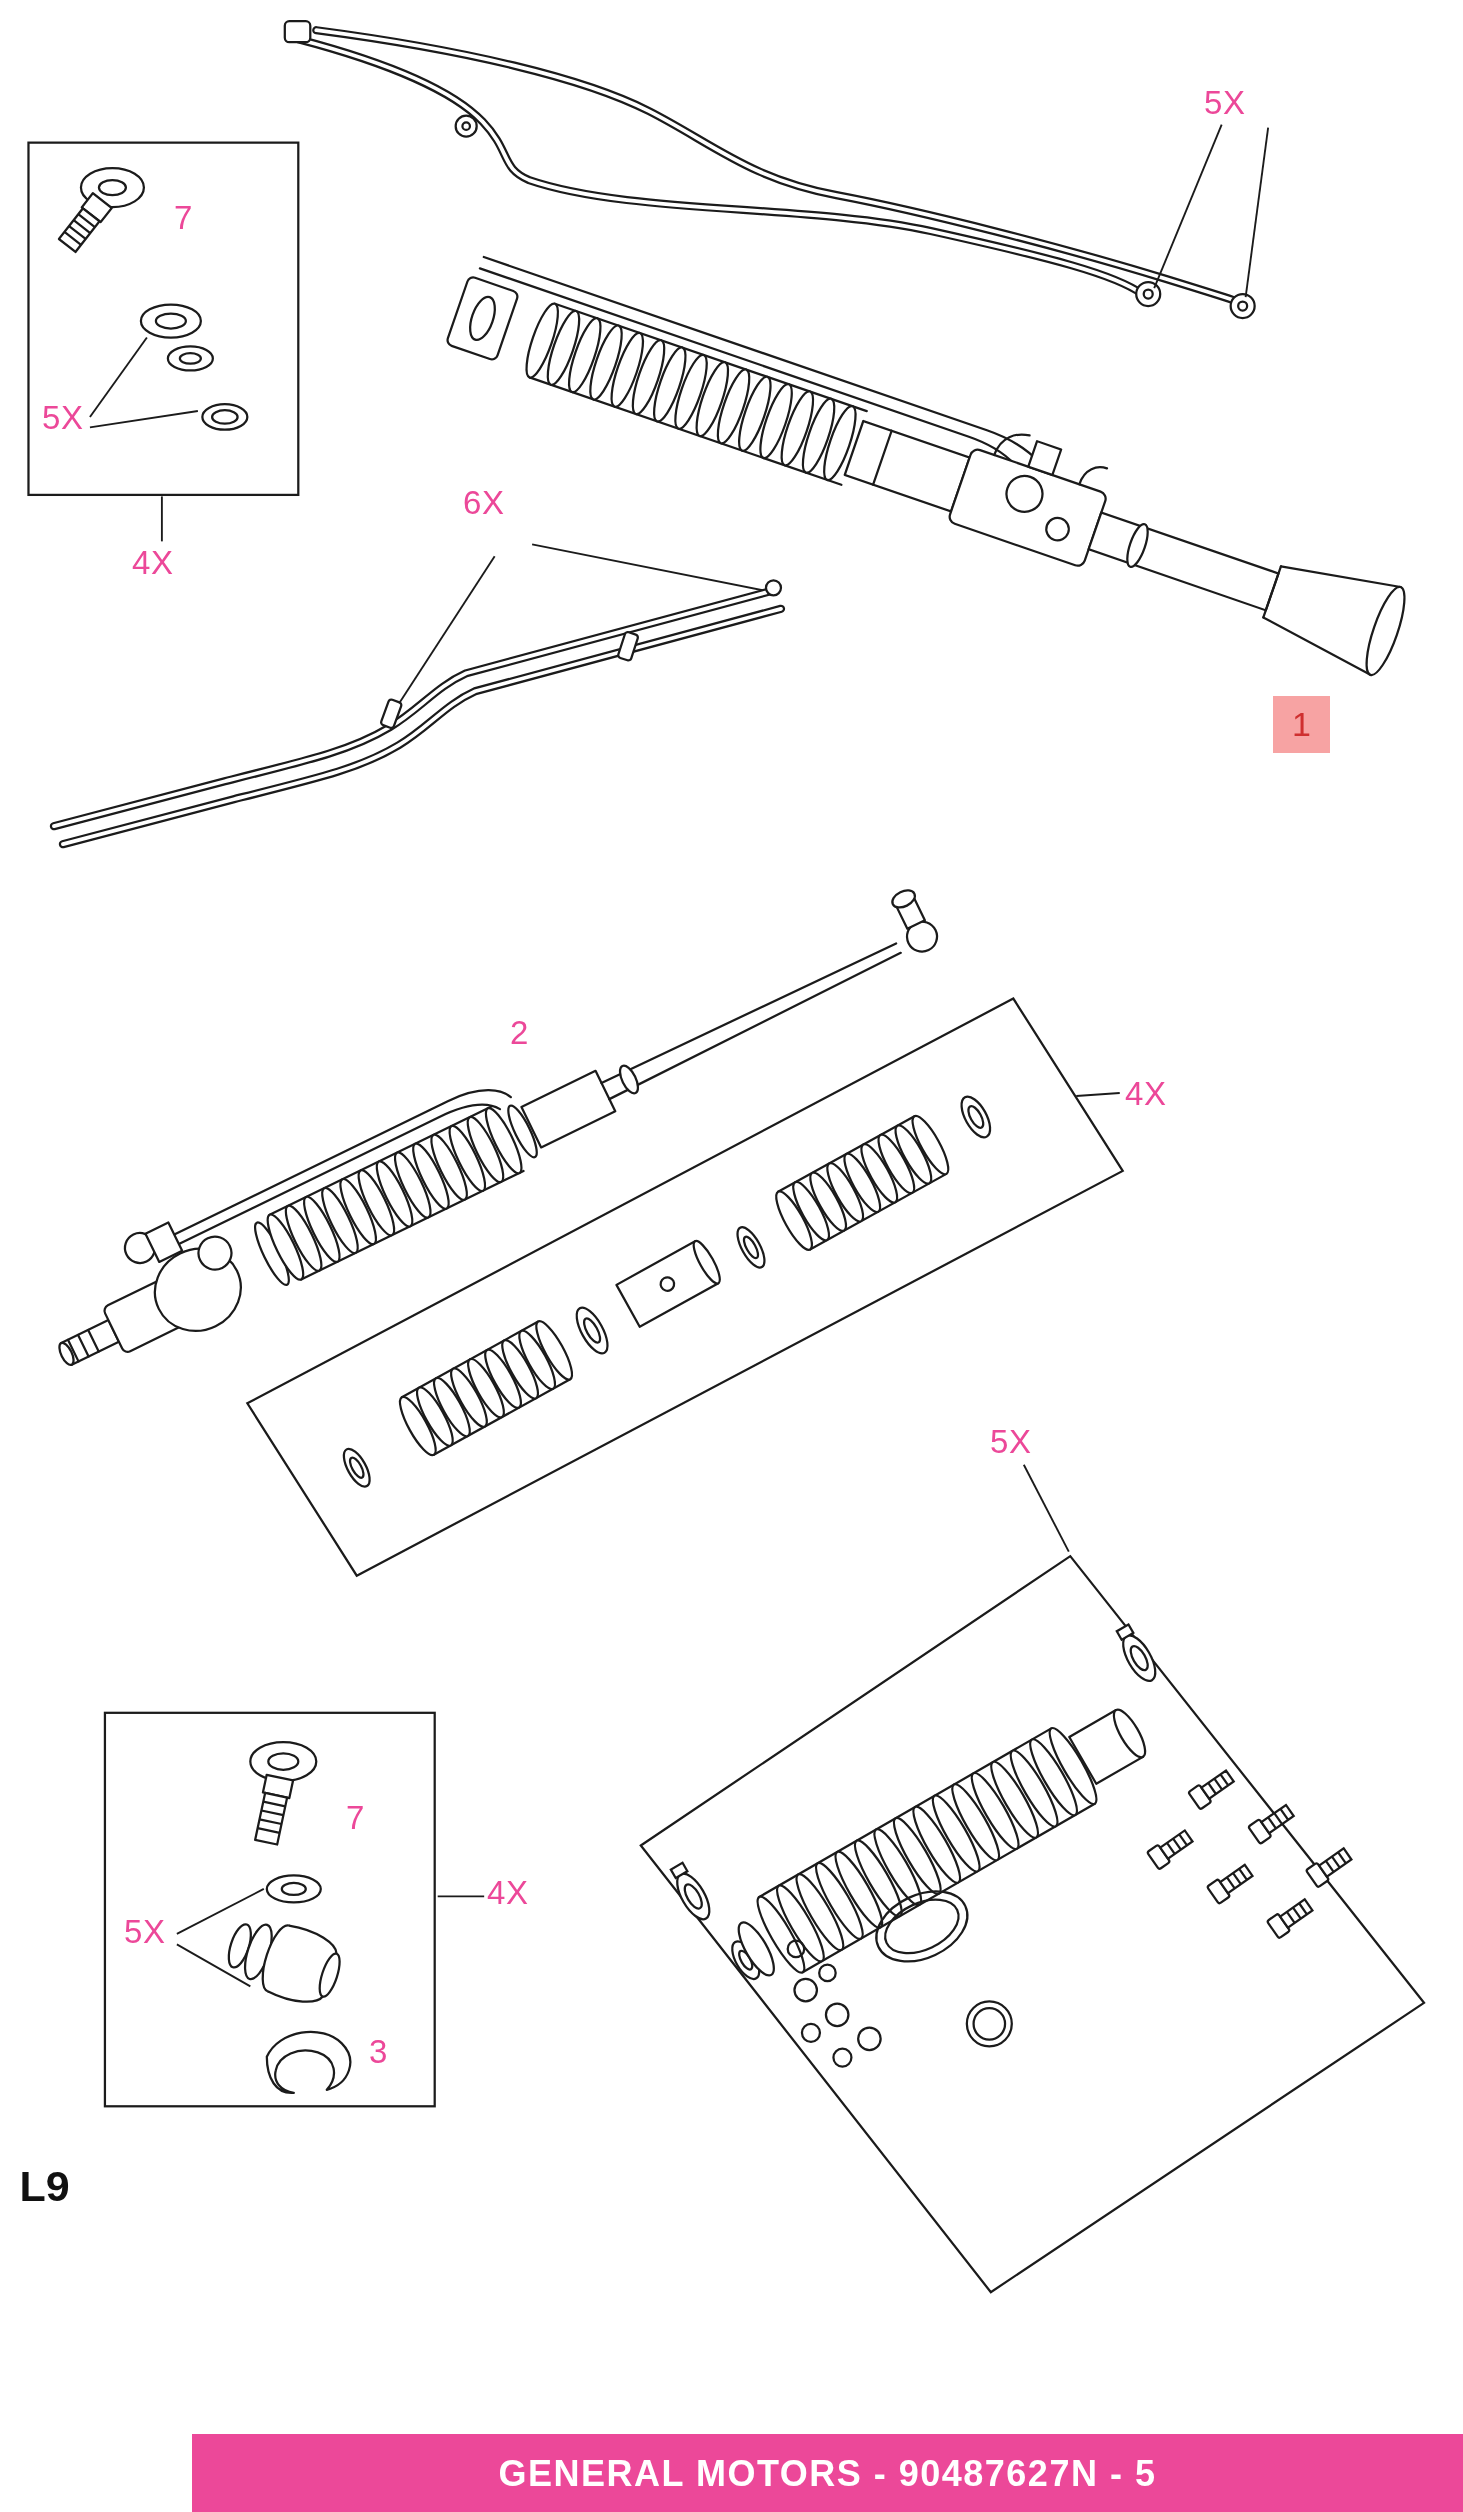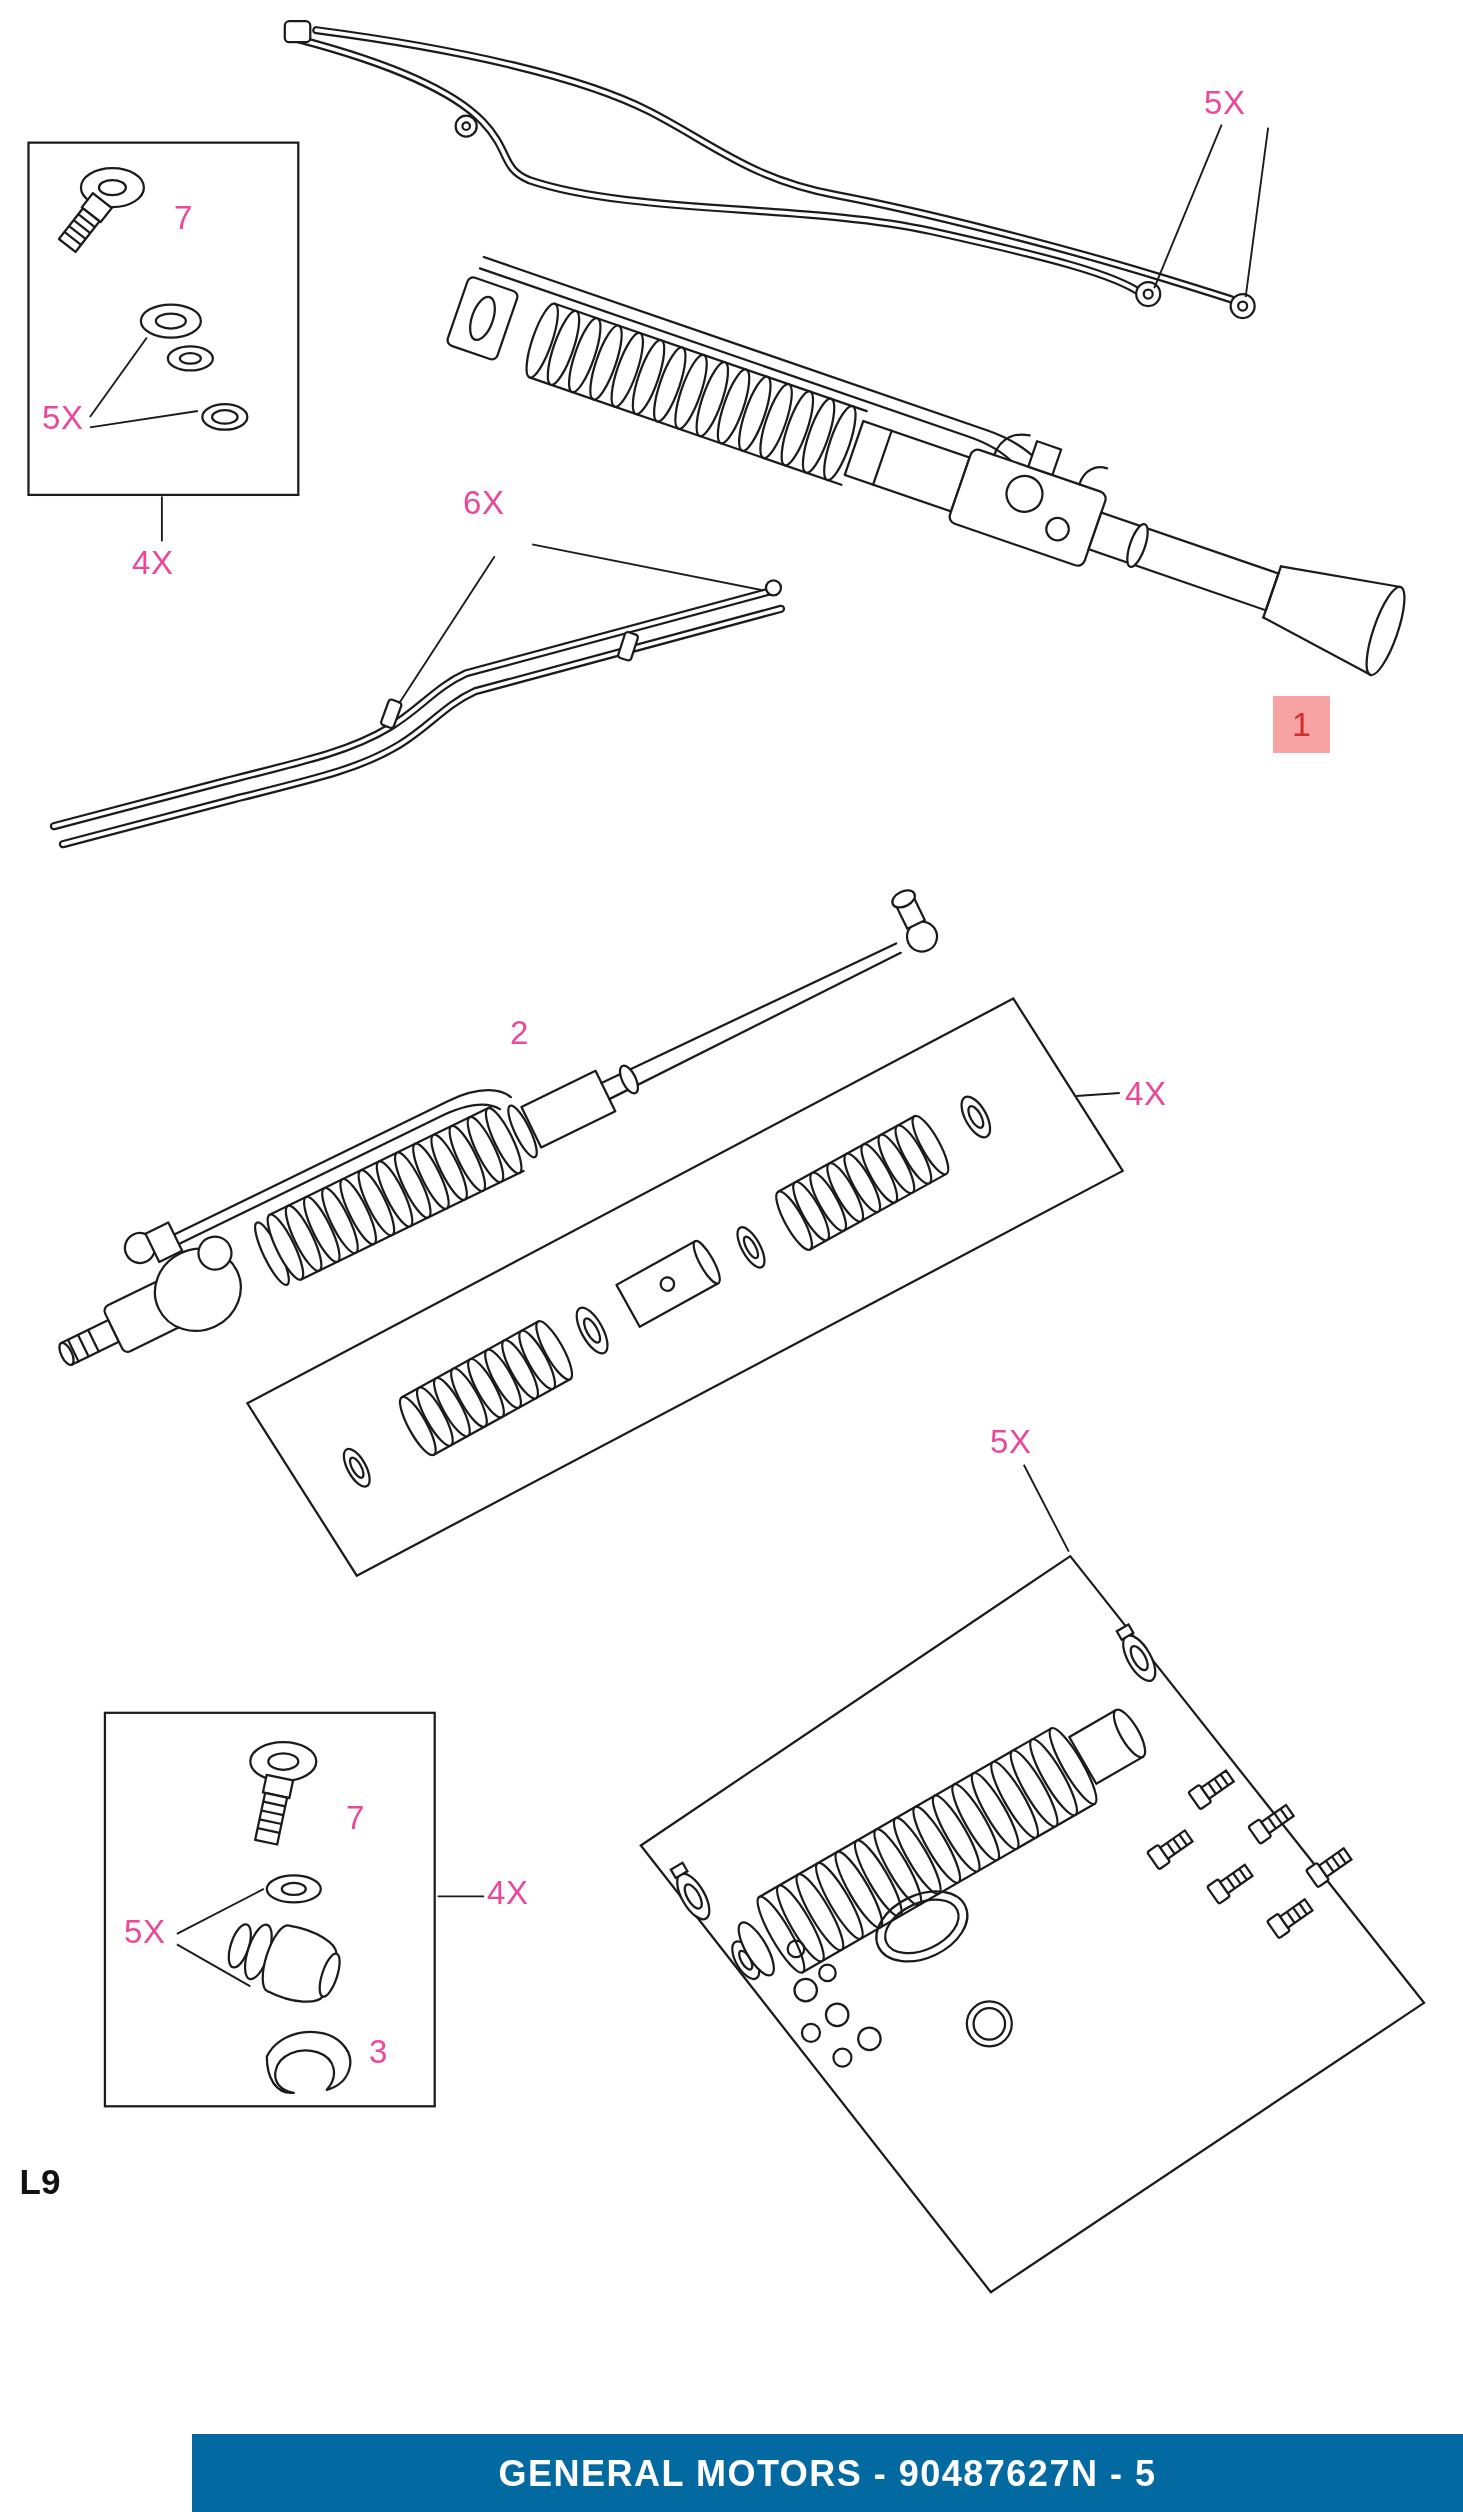--- a/index.html
+++ b/index.html
@@ -33,29 +33,29 @@
   .hl {
     position:absolute;
     width:57px; height:57px;
     background:#f7a3a3;
     color:#cf2f2f;
     display:flex; align-items:center; justify-content:center;
     font-size:34px;
   }
   .sheet {
     position:absolute;
-    font-size:35px;
+    font-size:43px;
     font-weight:700;
     color:#111;
   }
   .footer {
     position:absolute;
     left:192px; top:2434px;
     width:1271px; height:79px;
-    background:#0369a1;
+    background:#ec4899;
     color:#ffffff;
     display:flex; align-items:center; justify-content:center;
     font-size:36px;
     font-weight:700;
     letter-spacing:1.5px;
     white-space:nowrap;
   }
 </style>
 </head>
 <body>

